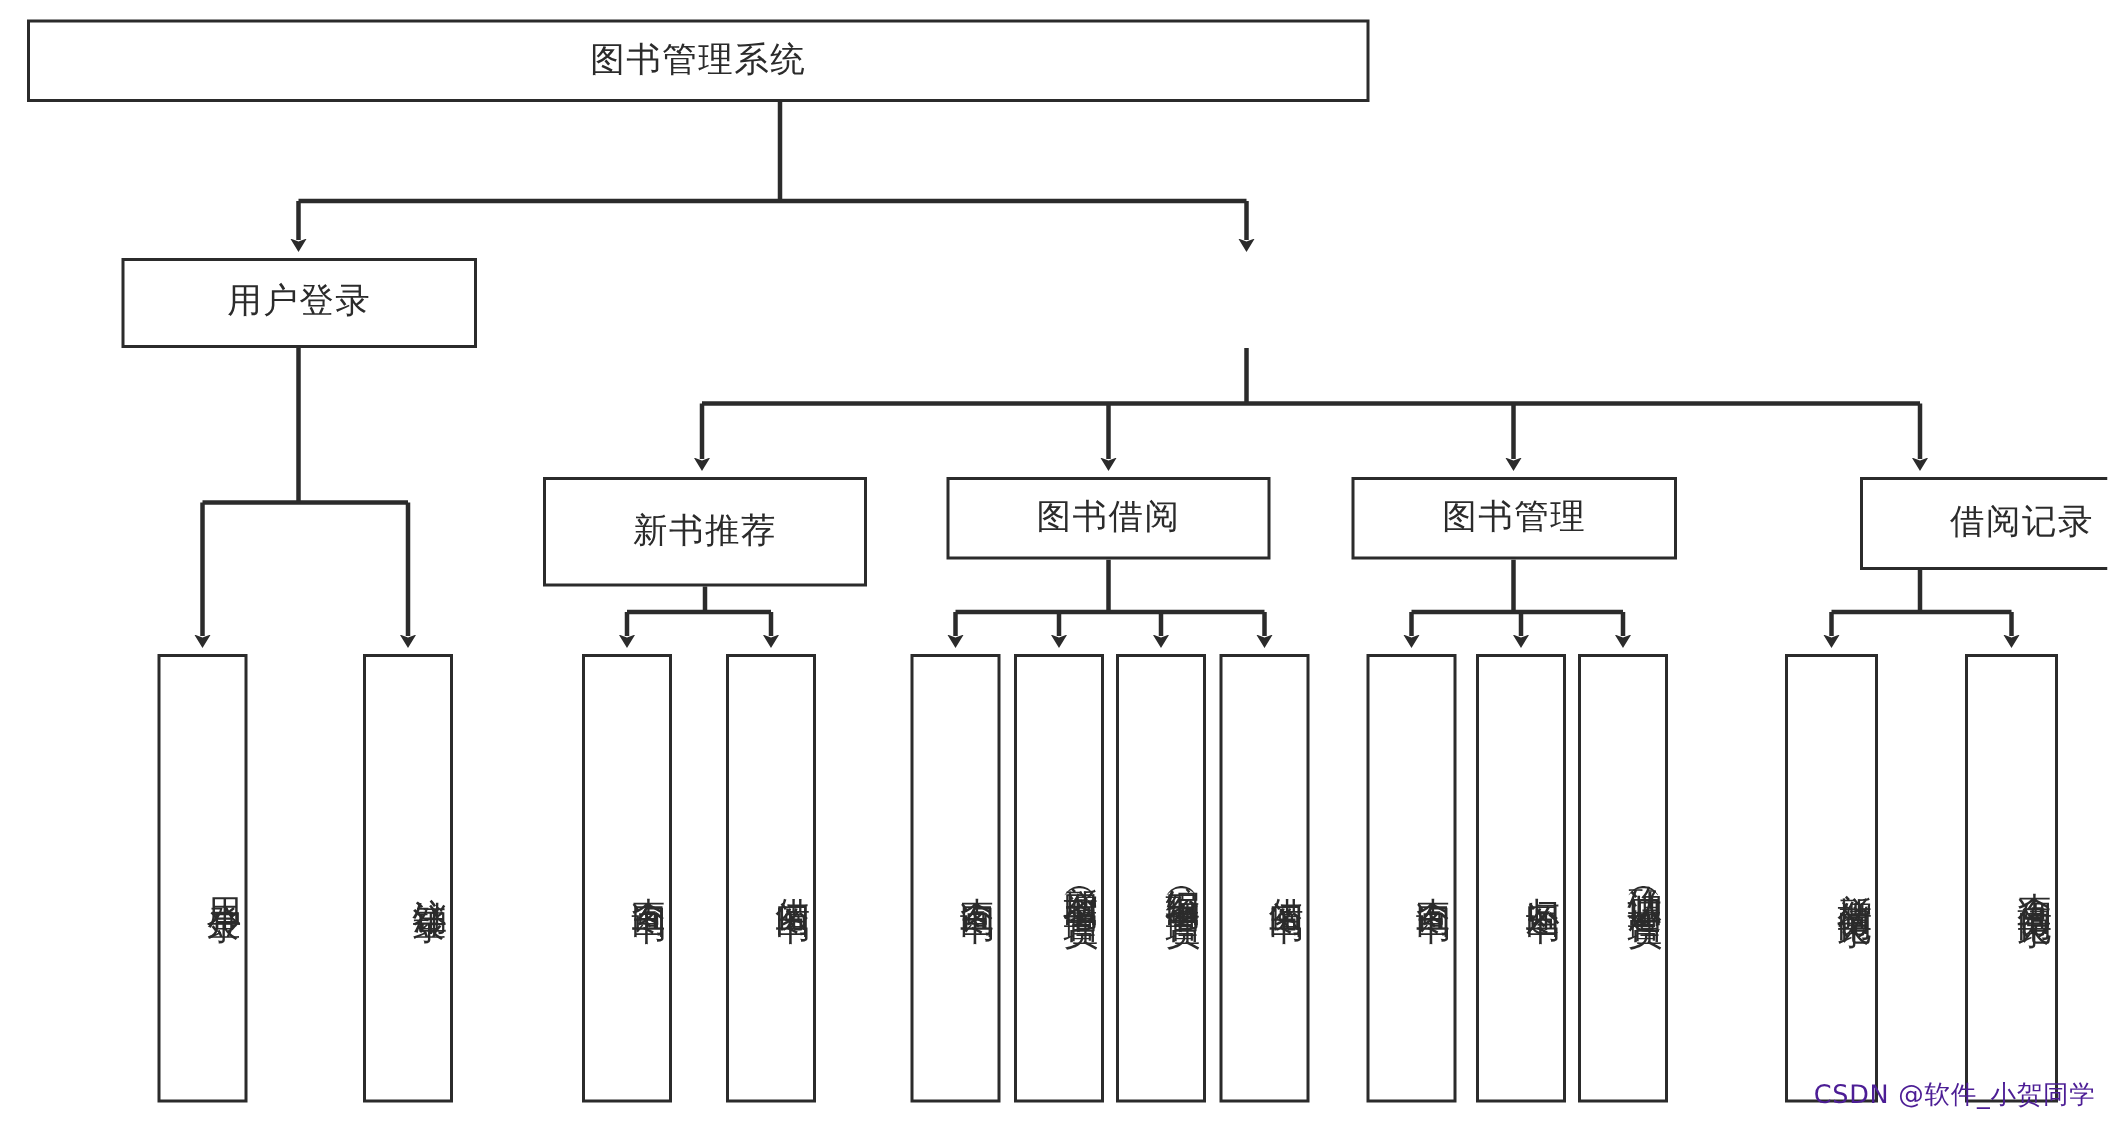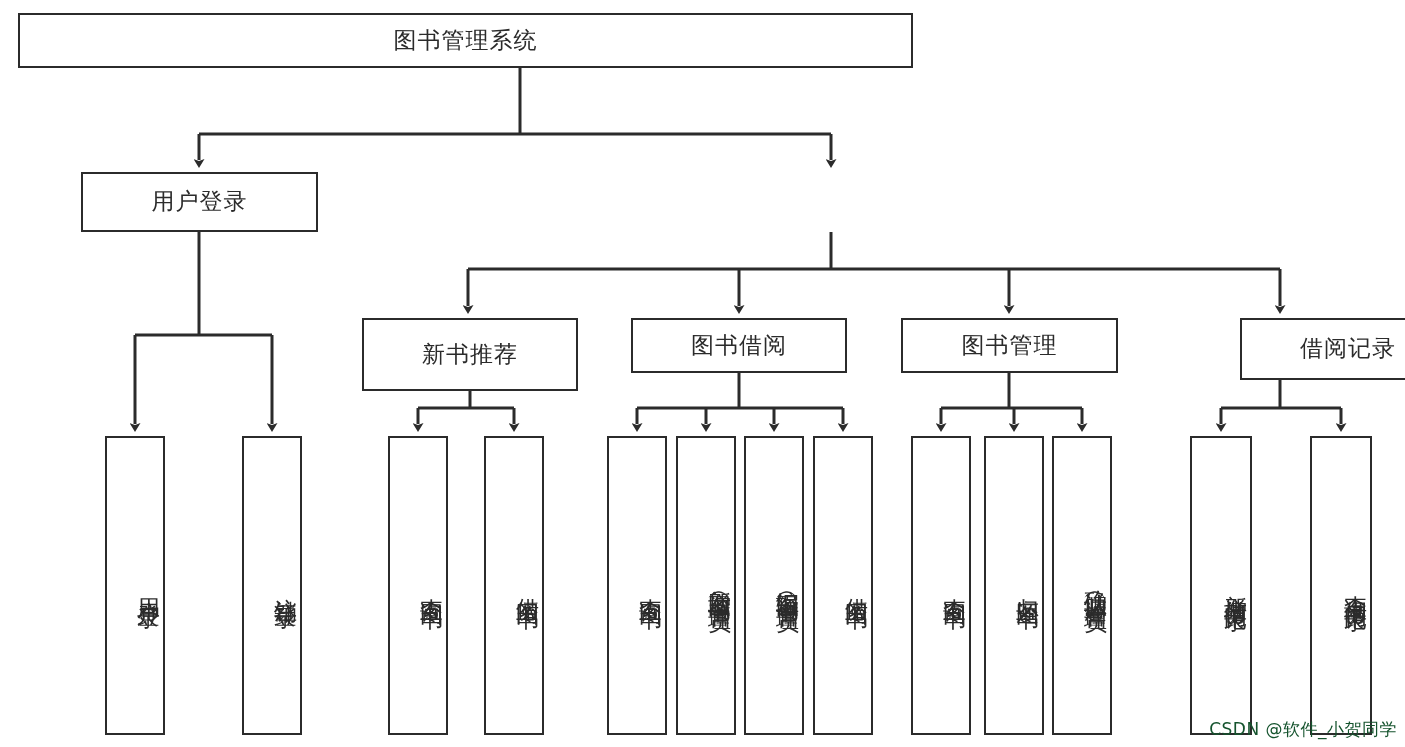--- a/index.html
+++ b/index.html
@@ -51,21 +51,21 @@
   .node.vert .vtext {
     writing-mode: vertical-rl;
     text-orientation: upright;
     white-space: nowrap;
   }
   #watermark {
     position: absolute;
     right: 8px;
     bottom: 6px;
     font-size: 17px;
-    color: #14532d;
+    color: #4c1d95;
     letter-spacing: 0.5px;
     white-space: nowrap;
   }
 </style>
 </head>
 <body>
 
 <div id="canvas">
 
   <svg id="edges" viewBox="0 0 1405 747" xmlns="http://www.w3.org/2000/svg">

